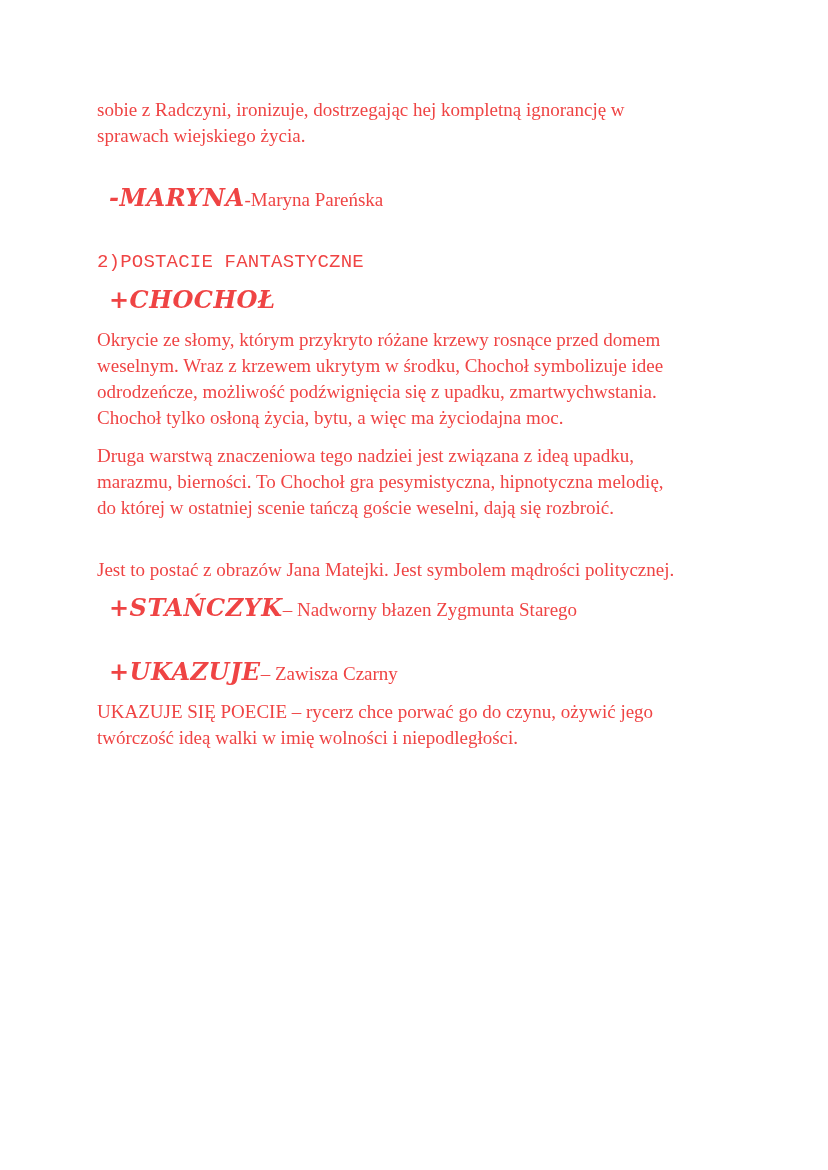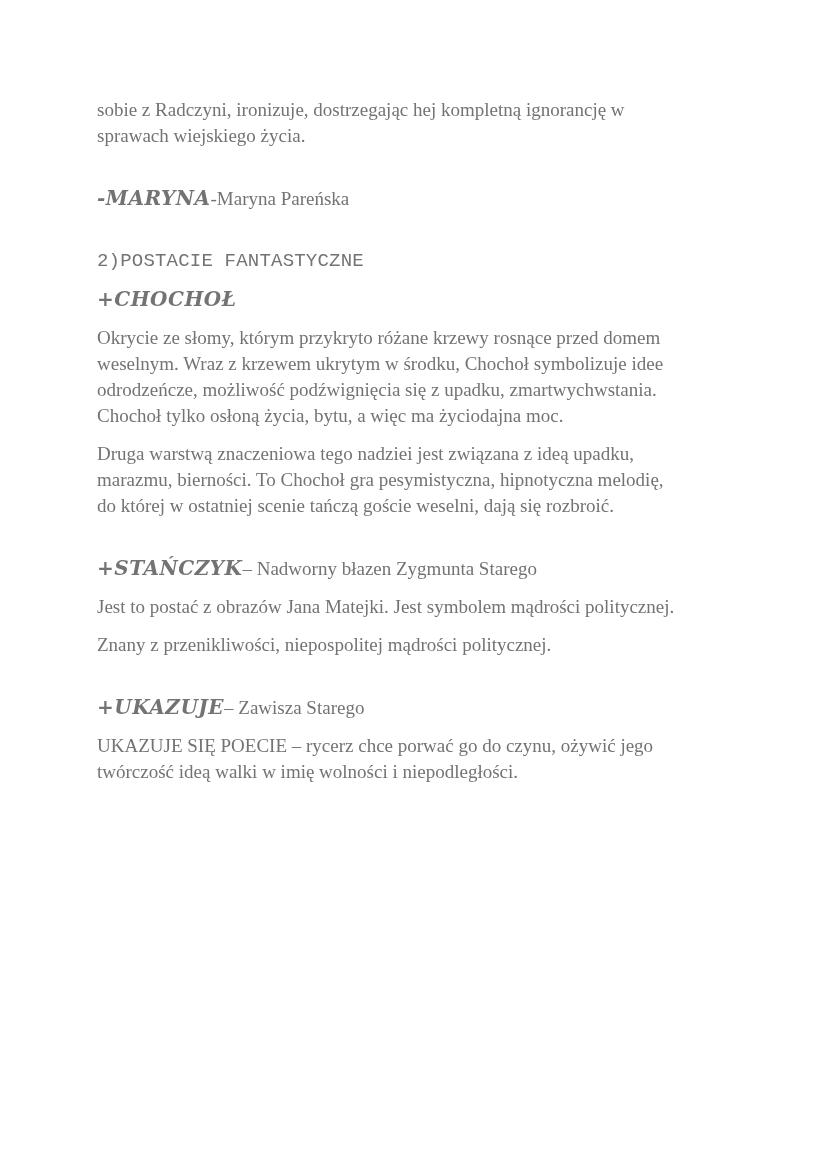--- a/index.html
+++ b/index.html
@@ -11,35 +11,36 @@
     position: relative;
     width: 828px;
     height: 1170px;
     background: #ffffff;
     box-sizing: border-box;
     padding: 97px 86px 0 97px;
     overflow: hidden;
     font-family: "Liberation Serif", "DejaVu Serif", serif;
     font-size: 19px;
     line-height: 26px;
-    color: #737373;
+    color: #ef4444;
   }
   .page p {
     margin: 0 0 12px 0;
     white-space: pre-line;
   }
   .section {
     margin-top: 36px;
   }
   .script-name {
     font-family: "DejaVu Serif", serif;
     font-style: italic;
     font-weight: 700;
-    font-size: 20px;
+    font-size: 24px;
     letter-spacing: 0.5px;
+    margin-left: 12px;
   }
   .heading-rest {
   }
   .caps-heading {
     letter-spacing: 0.2px;
     font-family: Liberation Mono, monospace;
   }
 </style>
 </head>
 <body>
@@ -59,24 +60,23 @@
     <p>Okrycie ze słomy, którym przykryto różane krzewy rosnące przed domem
 weselnym. Wraz z krzewem ukrytym w środku, Chochoł symbolizuje idee
 odrodzeńcze, możliwość podźwignięcia się z upadku, zmartwychwstania.
 Chochoł tylko osłoną życia, bytu, a więc ma życiodajna moc.</p>
     <p>Druga warstwą znaczeniowa tego nadziei jest związana z ideą upadku,
 marazmu, bierności. To Chochoł gra pesymistyczna, hipnotyczna melodię,
 do której w ostatniej scenie tańczą goście weselni, dają się rozbroić.</p>
   </div>
 
   <div class="section">
+    <p>Jest to postać z obrazów Jana Matejki. Jest symbolem mądrości politycznej.</p>
     <p><span class="script-name">+STAŃCZYK</span><span class="heading-rest">– Nadworny błazen Zygmunta Starego</span></p>
-    <p>Jest to postać z obrazów Jana Matejki. Jest symbolem mądrości politycznej.</p>
-    <p>Znany z przenikliwości, niepospolitej mądrości politycznej.</p>
   </div>
 
   <div class="section">
-    <p><span class="script-name">+UKAZUJE</span><span class="heading-rest">– Zawisza Starego</span></p>
+    <p><span class="script-name">+UKAZUJE</span><span class="heading-rest">– Zawisza Czarny</span></p>
     <p>UKAZUJE SIĘ POECIE – rycerz chce porwać go do czynu, ożywić jego
 twórczość ideą walki w imię wolności i niepodległości.</p>
   </div>
 
 </div>
 
 </body></html>

